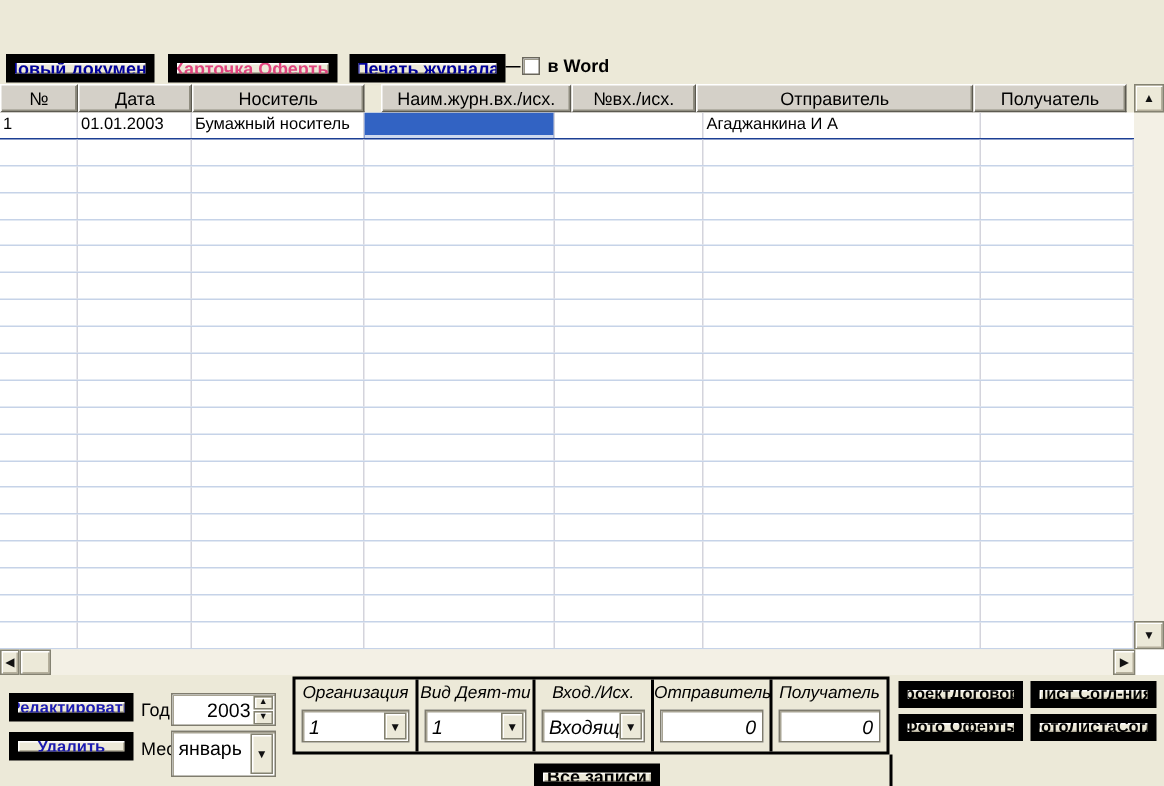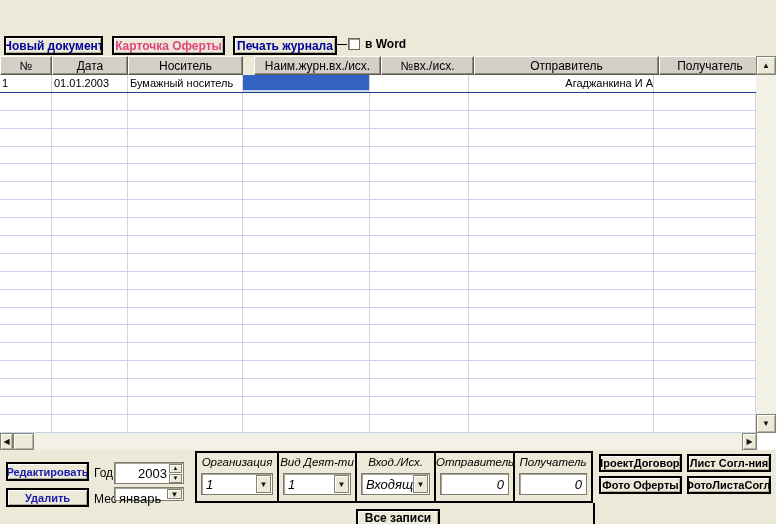--- a/index.html
+++ b/index.html
@@ -27,21 +27,21 @@
     width:22px; height:21px; border:1px solid #fff; border-radius:3px;
     display:flex; align-items:center; justify-content:center; cursor:default;
     color:#fff; font-weight:bold;
   }
   .winbtn.min, .winbtn.max { background:linear-gradient(180deg,#8db4f2 0%,#3b6fd0 45%,#2a56b5 100%); }
   .winbtn.close { background:linear-gradient(180deg,#f3a68c 0%,#e0563a 45%,#c23a1c 100%); font-size:13px; }
   .minglyph { width:8px; height:3px; background:#fff; margin-top:9px; }
   .maxglyph { width:9px; height:8px; border:2px solid #fff; border-top-width:3px; }
   
   .btn {
-    background:#ece9d8; border:2px solid #000000;
+    background:#ece9d8; border:6px solid #000000;
     box-shadow:inset 1px 1px 0 #fff, inset -1px -1px 0 #b5b09c;
     display:flex; align-items:center; justify-content:center;
     font-weight:bold; cursor:default; white-space:nowrap; overflow:hidden;text-align:center;
   }
   .tbtn { position:absolute; top:36px; height:19px; font-size:12px; }
   .navy { color:#00009a; }
   .pink { color:#e0447f; }
   .connector { position:absolute; left:337px; top:44px; width:10px; height:1px; background:#000; }
   .checkbox {
     position:absolute; left:348px; top:38px; width:12px; height:12px;
@@ -141,32 +141,32 @@
   <div class="btn tbtn navy" style="left:233px; width:104px;">Печать журнала</div>
   <div class="connector"></div>
   <div class="checkbox"></div>
   <div class="cblabel">в Word</div>
 
   <div id="thead">
       <div class="th" style="width: 52px;">№</div>
       <div class="th" style="width: 76px;">Дата</div>
       <div class="th" style="width: 115px;">Носитель</div>
       <div class="th" style="width: 127px; margin-left: 11px;">Наим.журн.вх./исх.</div>
-      <div class="th" style="width: 93px;">№вх./исх.</div>
+      <div class="th" style="width: 83px;">№вх./исх.</div>
       <div class="th" style="width: 185px;">Отправитель</div>
       <div class="th" style="width: 102px;">Получатель</div>
     </div>
   <div id="tbody">
       <div class="tr data-row">
         <div class="td" style="width: 52px;">1</div>
         <div class="td" style="width: 76px;">01.01.2003</div>
         <div class="td" style="width: 115px;">Бумажный носитель</div>
         <div class="td sel" style="width: 127px;"></div>
         <div class="td" style="width: 99px;"></div>
-        <div class="td" style="width: 185px; text-align: right;">Агаджанкина И А</div>
+        <div class="td" style="width: 185px;">Агаджанкина И А</div>
       </div>
       <div class="tr">
         <div class="td" style="width: 52px;"></div>
         <div class="td" style="width: 76px;"></div>
         <div class="td" style="width: 115px;"></div>
         <div class="td" style="width: 127px;"></div>
         <div class="td" style="width: 99px;"></div>
         <div class="td" style="width: 185px;"></div>
         <div class="td" style="width: 102px;"></div>
       </div>
@@ -360,21 +360,21 @@
   <div class="flabel" style="left:94px; top:466px;">Год</div>
   <div class="spinbox">
     <div class="spinval">2003</div>
     <div class="spincol">
       <div class="sb">▲</div>
       <div class="sb">▼</div>
     </div>
   </div>
 
   <div class="flabel" style="left:94px; top:492px;">Мес</div>
-  <div class="combo-abs" style="left:114px; top:487px; width:70px; height:14px;">
+  <div class="combo-abs" style="left:114px; top:487px; width:70px; height:31px;">
     <div class="cval">январь</div>
     <div class="cbtn">▼</div>
   </div>
 
   <div id="groups">
       <div class="group" style="width: 82px;">
         <div class="glabel">Организация</div>
         <div class="gcombo">
           <div class="cval">1</div>
           <div class="cbtn">▼</div>

